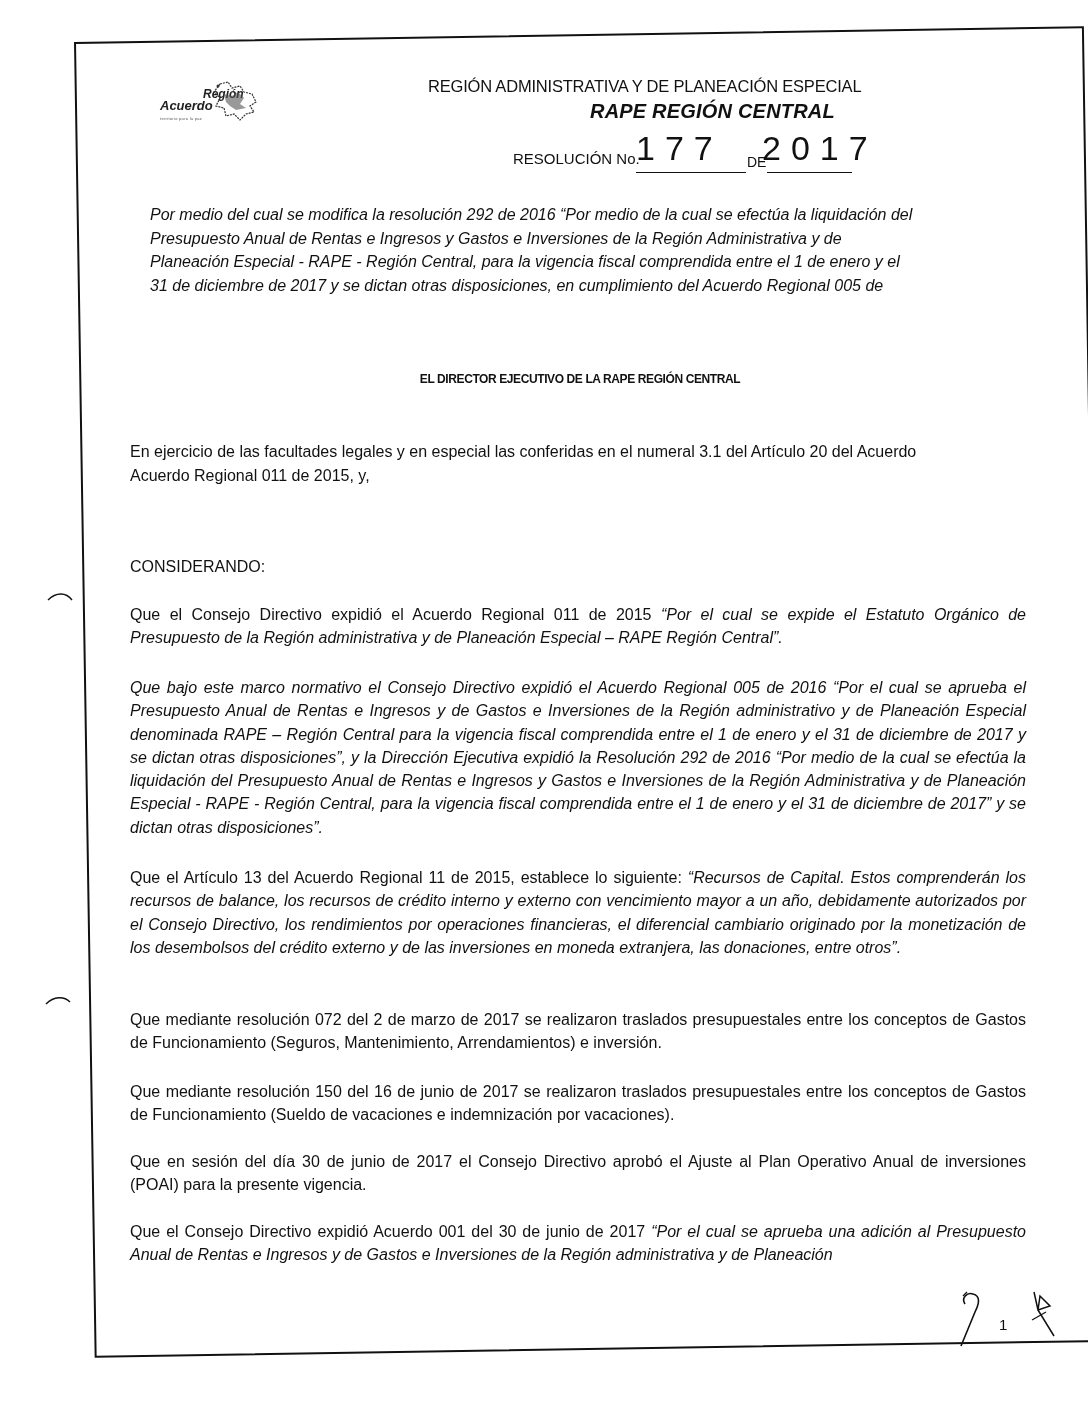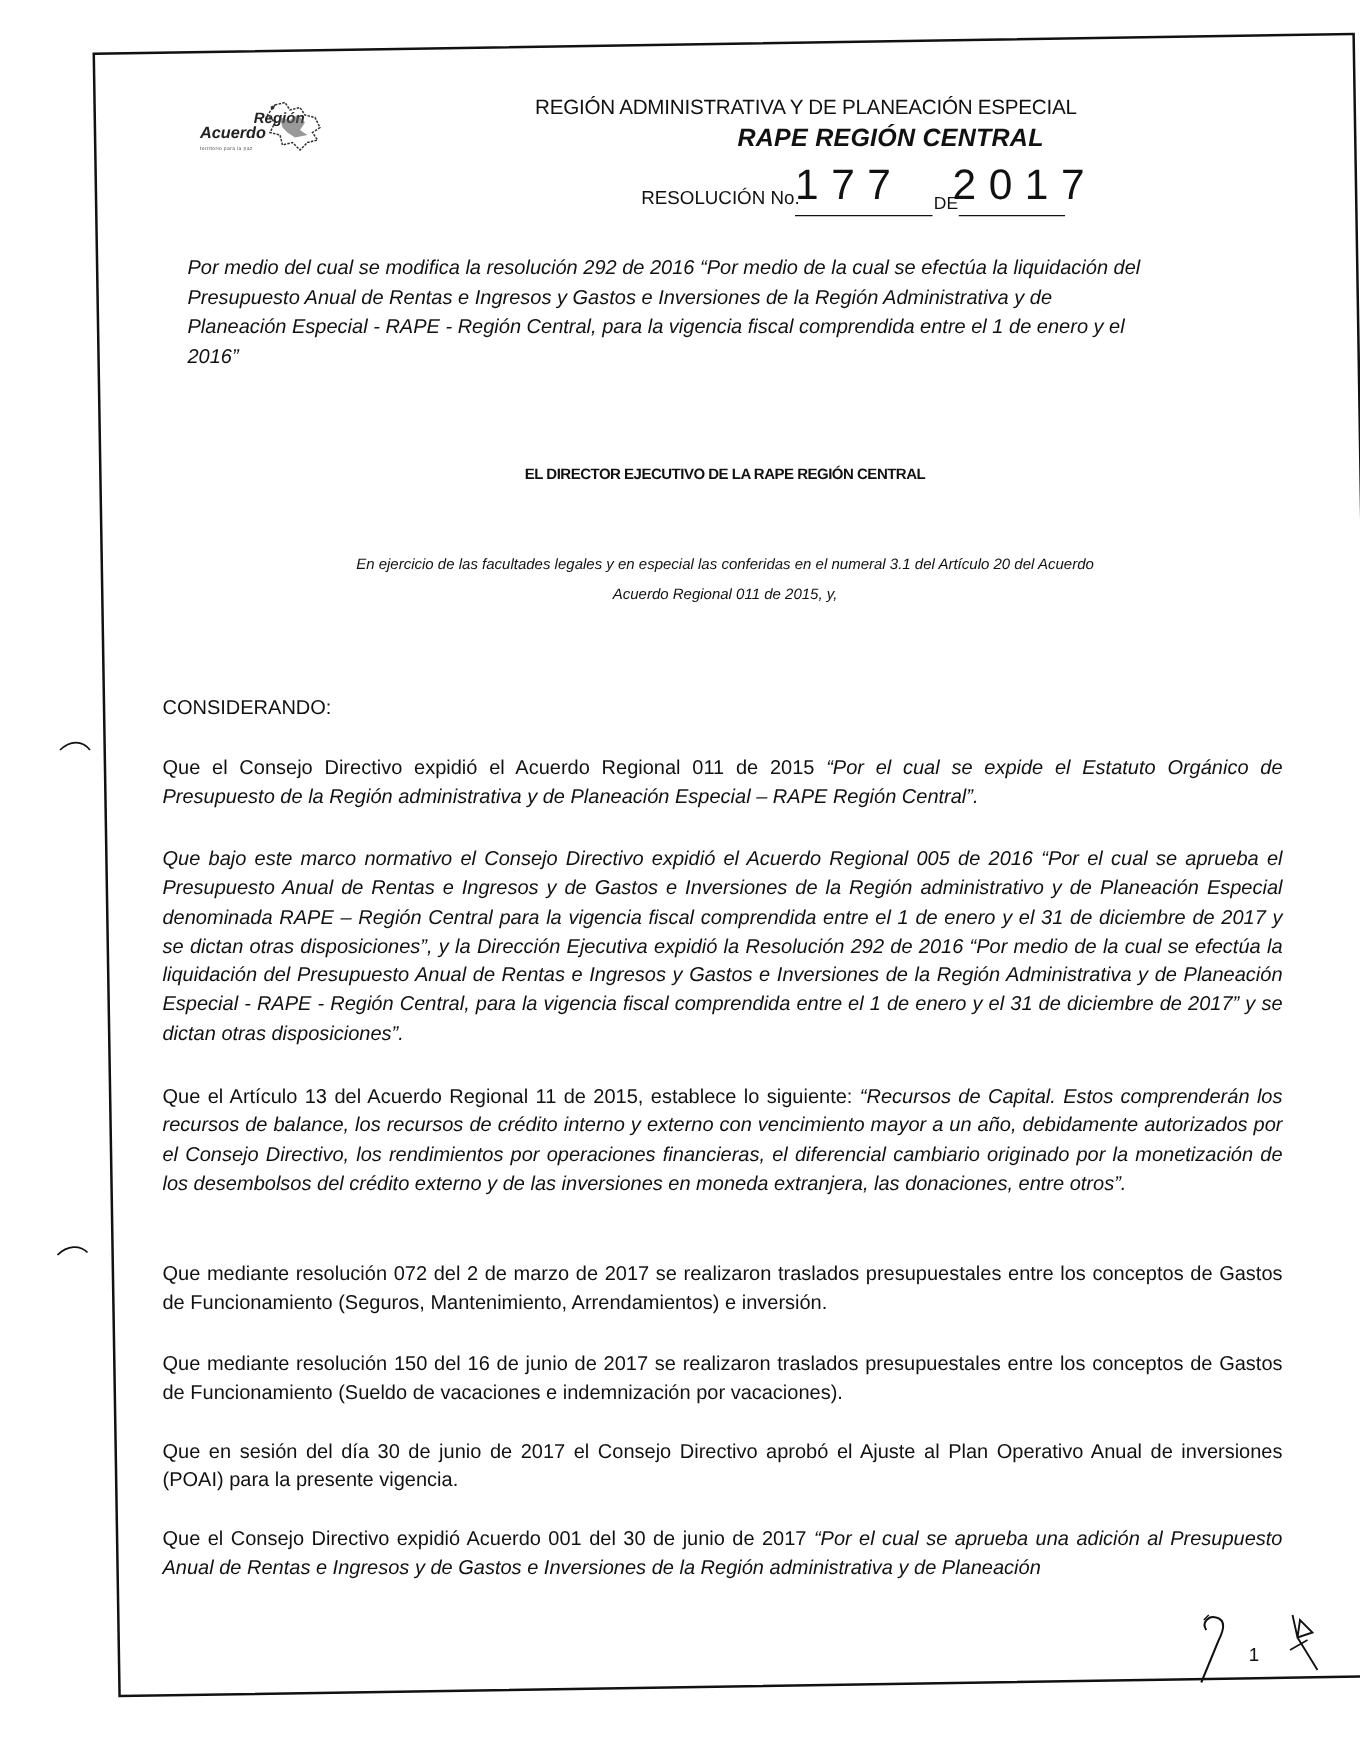--- a/index.html
+++ b/index.html
@@ -20,21 +20,21 @@
   .resol .num { left: 123px; }
   .resol .line1 { position: absolute; left: 123px; top: 44px; width: 110px; border-top: 1.5px solid #111; }
   .resol .de { position: absolute; left: 234px; top: 26px; font-size: 14px; }
   .resol .yr { left: 249px; }
   .resol .line2 { position: absolute; left: 254px; top: 44px; width: 85px; border-top: 1.5px solid #111; }
   .italic { font-style: italic; }
   p, .para { margin: 0; position: absolute; font-size: 16px; line-height: 23.5px; }
   .subject { left: 150px; top: 203px; width: 884px; text-align: left; font-size: 16px; }
   .subject span { display: block; }
   .director { left: 130px; top: 368px; width: 900px; text-align: center; font-size: 12px; font-weight: bold; letter-spacing: -0.4px; }
-  .powers { left: 130px; top: 440px; width: 900px; text-align: center; font-size: 12px; font-style: italic; }
+  .powers { left: 130px; top: 440px; width: 900px; text-align: left; font-size: 16px; }
   .considerando { left: 130px; top: 555px; width: 900px; text-align: left; font-size: 16px; font-weight: normal; }
   .c { left: 130px; width: 896px; text-align: justify; font-size: 16px; line-height: 23.3px; }
   .c1 { top: 603px; }
   .c2 { top: 676px; }
   .c3 { top: 866px; }
   .c4 { top: 1008px; }
   .c5 { top: 1080px; }
   .c6 { top: 1150px; }
   .c7 { top: 1220px; }
   .pagenum { position: absolute; left: 999px; top: 1316px; font-size: 15px; }
@@ -66,21 +66,21 @@
   <span class="line1"></span>
   <span class="de">DE</span>
   <span class="yr">2017</span>
   <span class="line2"></span>
 </div>
 
 <div class="para subject italic">
   <span>Por medio del cual se modifica la resolución 292 de 2016 “Por medio de la cual se efectúa la liquidación del</span>
   <span>Presupuesto Anual de Rentas e Ingresos y Gastos e Inversiones de la Región Administrativa y de</span>
   <span>Planeación Especial - RAPE - Región Central, para la vigencia fiscal comprendida entre el 1 de enero y el</span>
-  <span>2016”</span>
+  <span>31 de diciembre de 2017 y se dictan otras disposiciones, en cumplimiento del Acuerdo Regional 005 de</span>
 </div>
 
 <div class="para director">EL DIRECTOR EJECUTIVO DE LA RAPE REGIÓN CENTRAL</div>
 
 <div class="para powers">
   <span style="display:block">En ejercicio de las facultades legales y en especial las conferidas en el numeral 3.1 del Artículo 20 del Acuerdo</span>
   <span style="display:block">Acuerdo Regional 011 de 2015, y,</span>
 </div>
 
 <div class="para considerando">CONSIDERANDO:</div>

